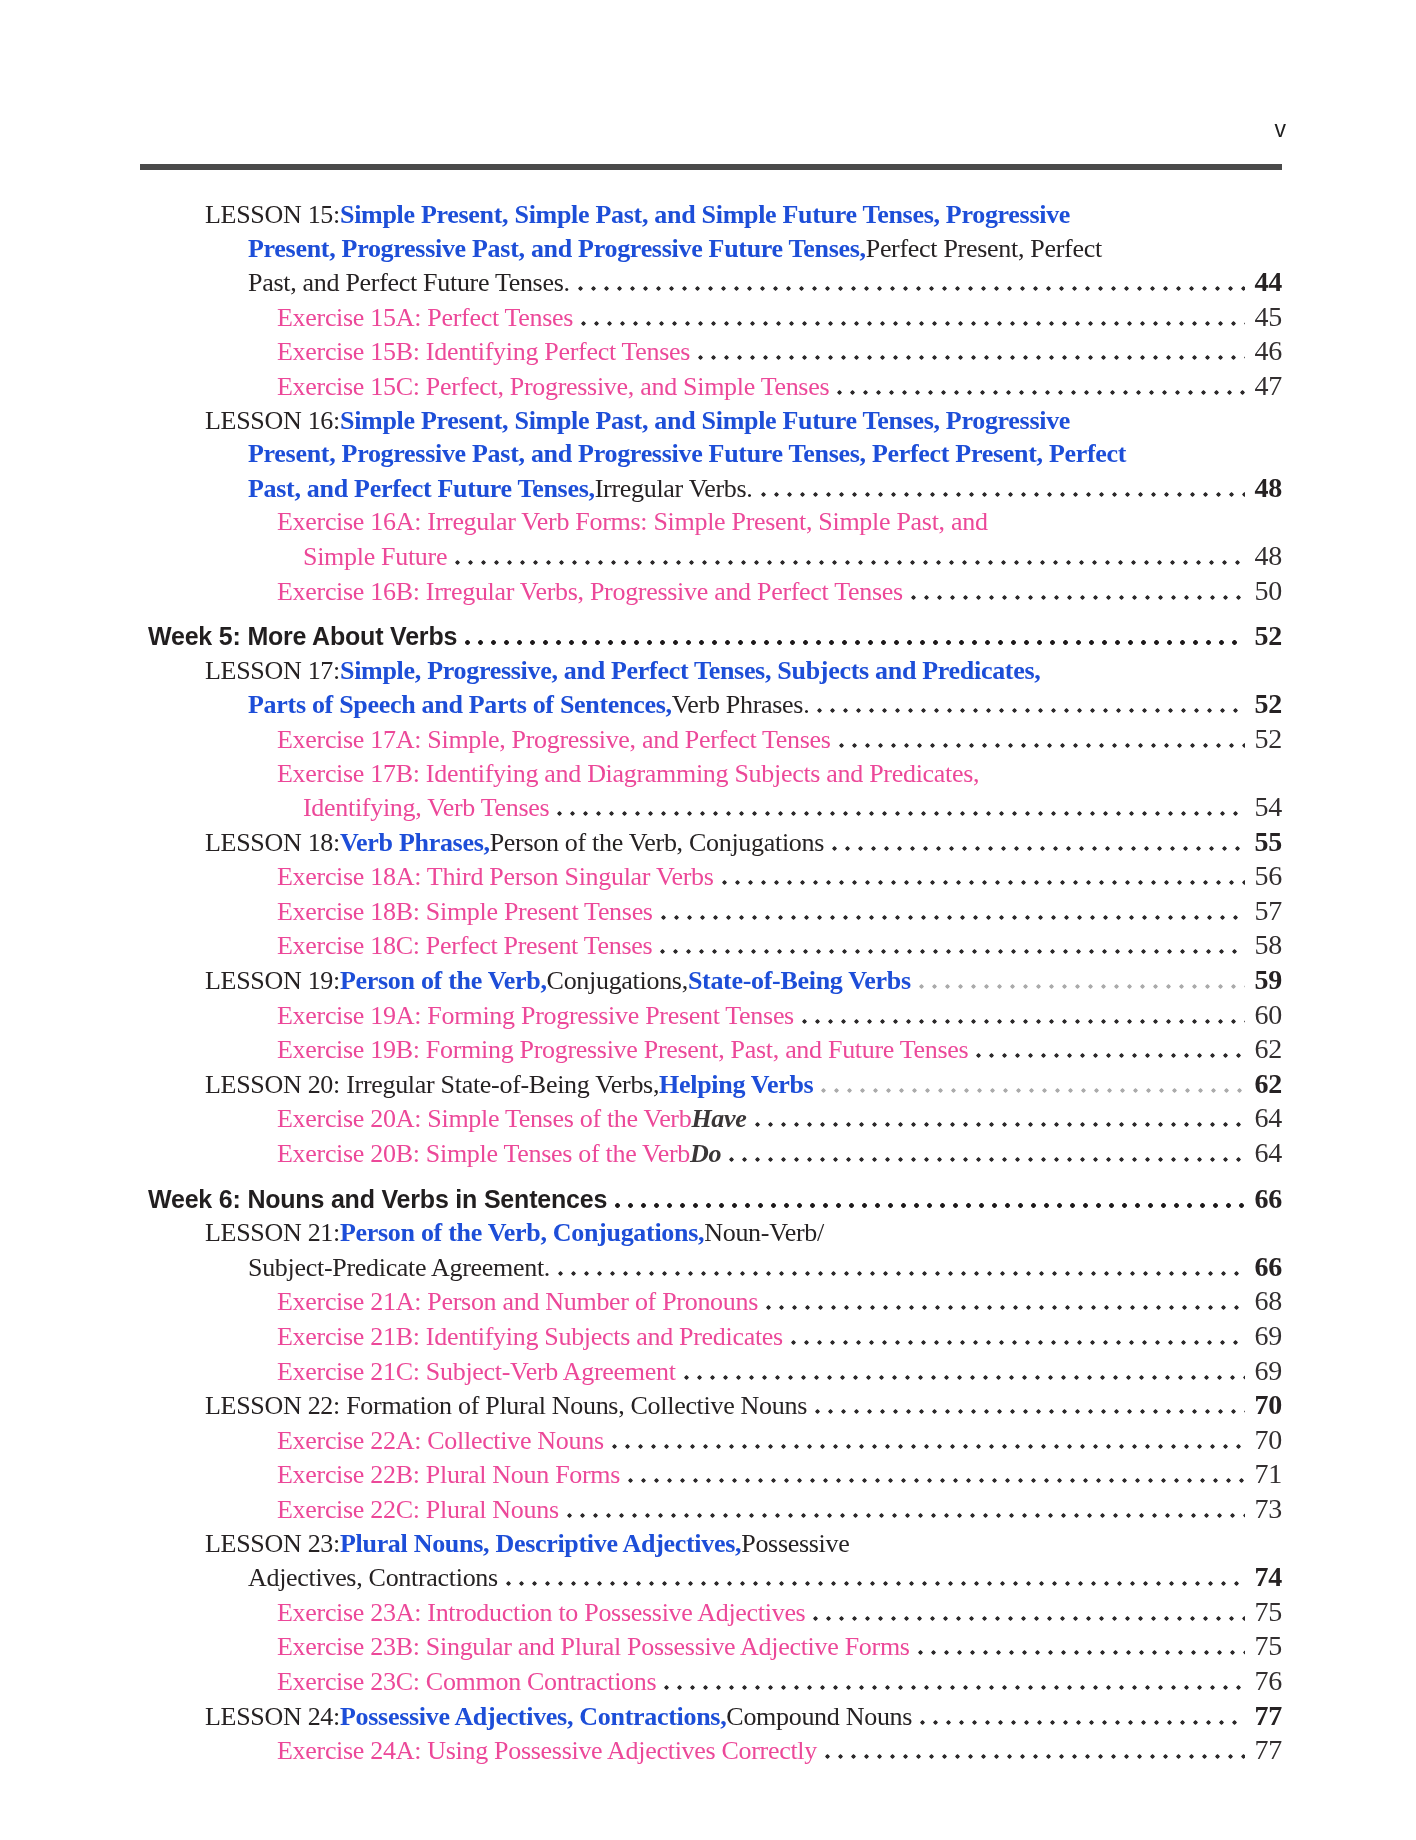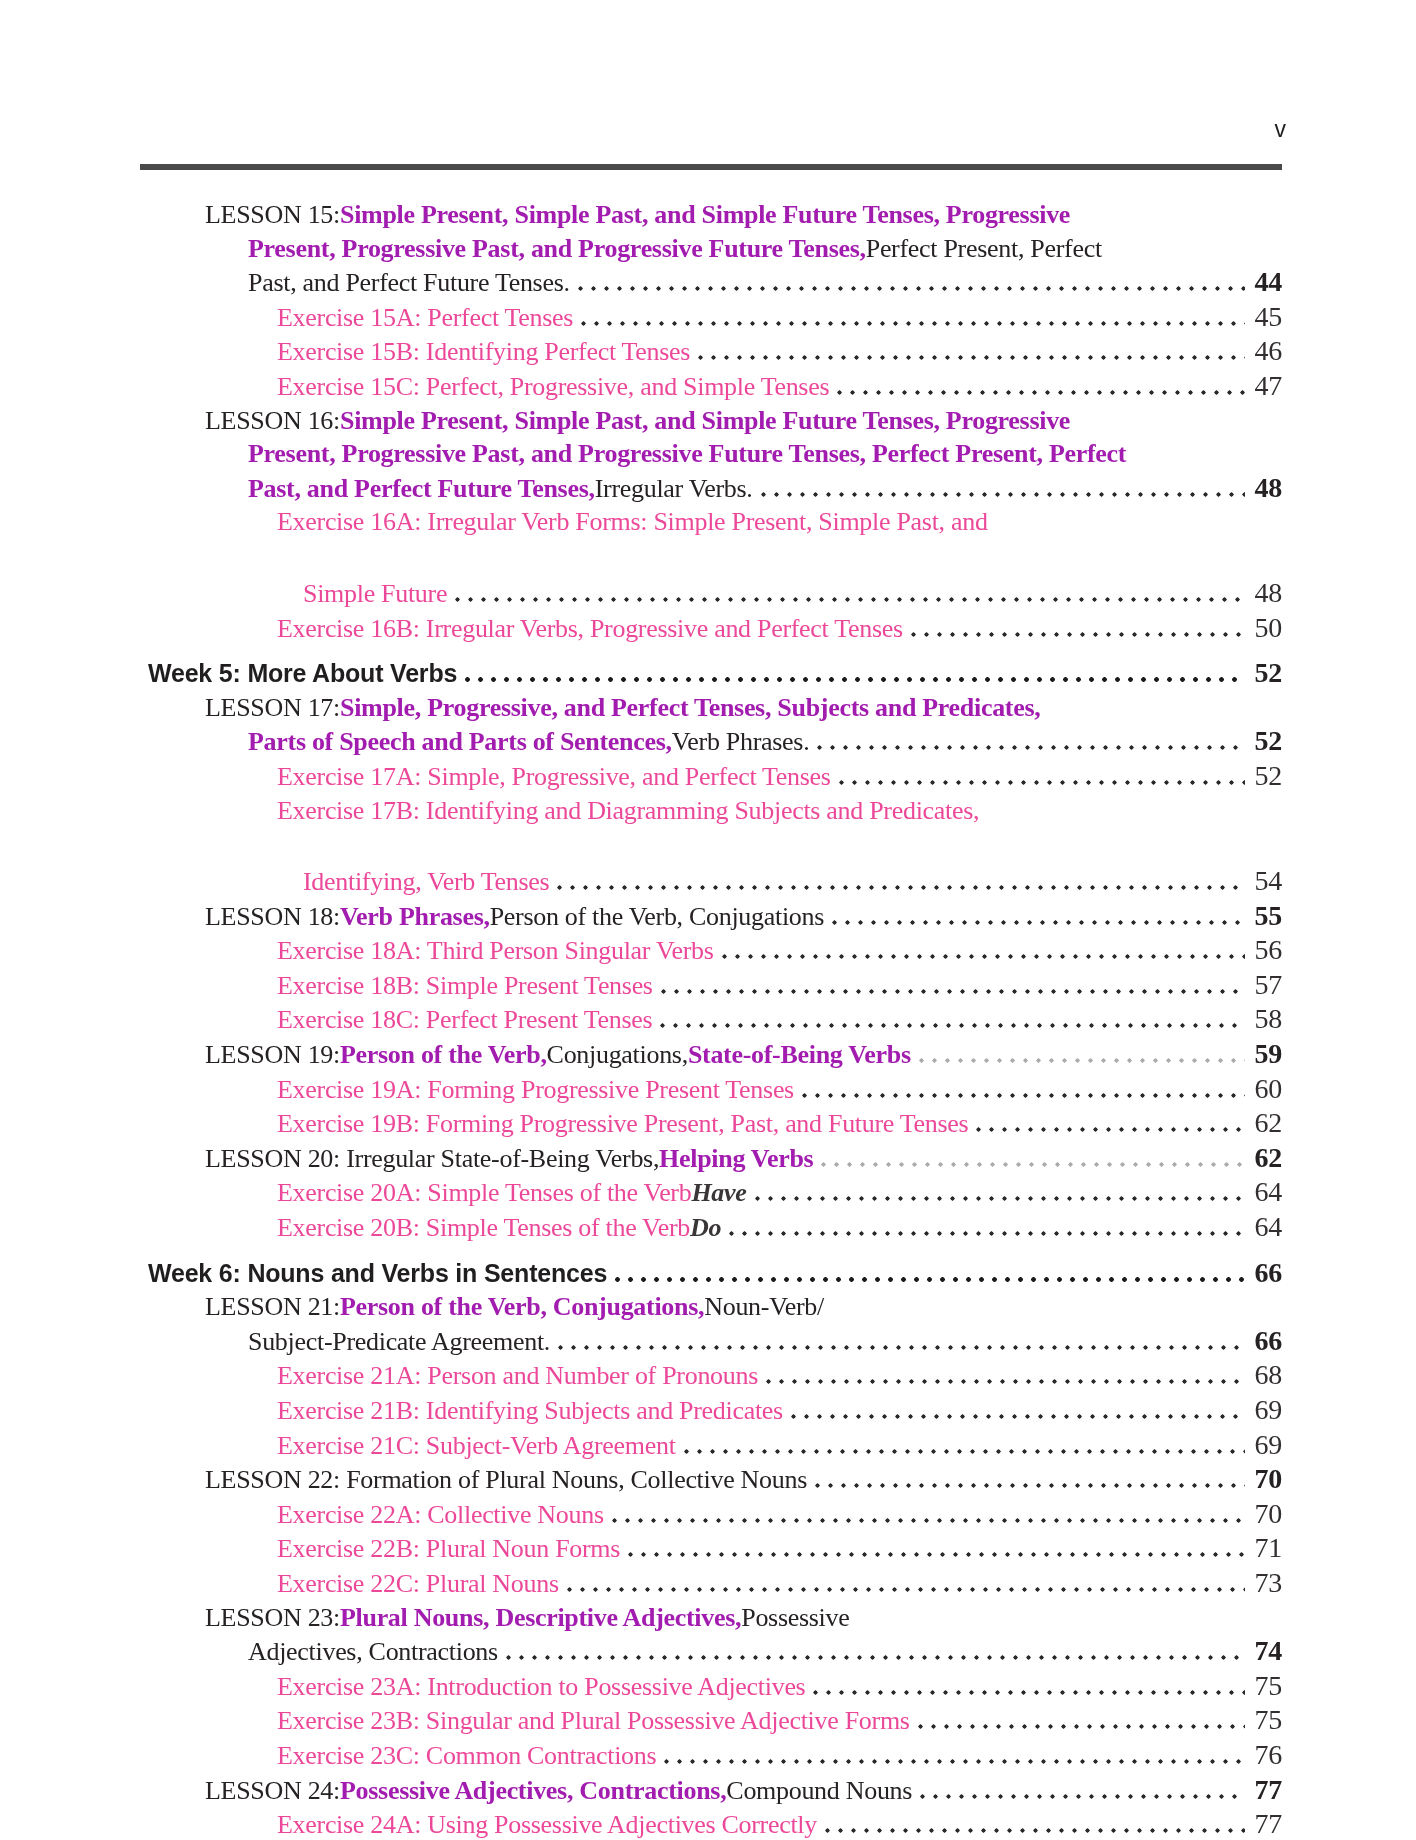--- a/index.html
+++ b/index.html
@@ -10,23 +10,23 @@
          font-size:23px;color:#1f1f1f;}
   .rule{position:absolute;left:140px;top:164px;width:1142px;height:6px;background:#4a4a4a;}
   .toc{position:absolute;left:148px;top:198px;width:1134px;}
   .row{display:flex;align-items:baseline;line-height:33.6px;font-size:26px;
        letter-spacing:-0.3px;color:#332f30;}
   .gap{margin-top:11px;text-align:center;}
   .ind-0{padding-left:0;}
   .ind-1{padding-left:57px;}
   .ind-2{padding-left:100px;}
   .ind-3{padding-left:129px;}
-  .ind-4{padding-left:155px;margin-top:37px;}
+  .ind-4{padding-left:155px;}
   .s-b{font-weight:normal;color:#262223;}
-  .s-g{font-weight:bold;color:#a21caf;}
+  .s-g{font-weight:bold;color:#1d4ed8;}
   .s-p{color:#ec4899;}
   .s-bi{font-weight:bold;font-style:italic;color:#3a3637;}
   .s-w{font-family:"Liberation Sans",sans-serif;font-weight:bold;font-size:25px;
        letter-spacing:-0.2px;color:#211e1f;}
   .leader{flex:1 1 auto;height:5px;margin:0 10px 0 8px;background-repeat:repeat-x;
           background-size:13px 5px;min-width:26px;}
   .ld-dark{background-image:radial-gradient(circle at 2.5px 2.5px,#2c292a 1.9px,transparent 2.3px);}
   .ld-gray{background-image:radial-gradient(circle at 2.5px 2.5px,#ababab 1.9px,transparent 2.3px);}
   .ld-darkbold{background-image:radial-gradient(circle at 2.5px 2.5px,#1d1a1b 2.1px,transparent 2.5px);}
   .page-num{font-size:28px;color:#332f30;white-space:nowrap;}

